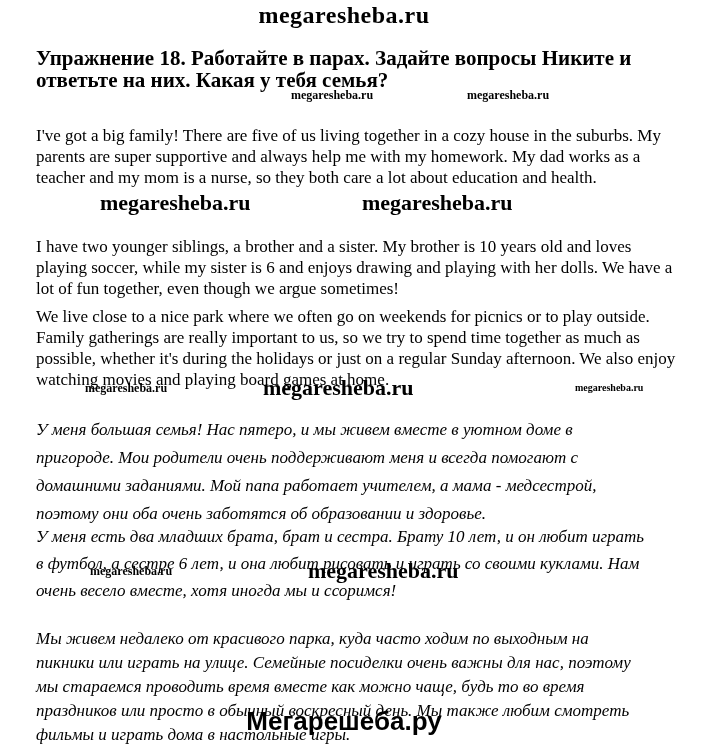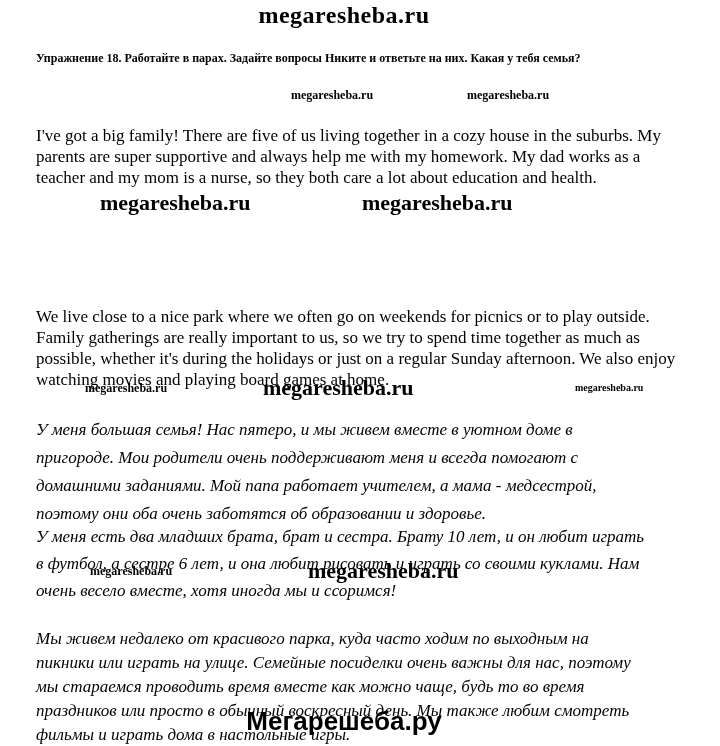--- a/index.html
+++ b/index.html
@@ -25,21 +25,21 @@
     font-weight: bold;
     font-size: 24px;
     letter-spacing: 0.5px;
   }
   .heading {
     position: absolute;
     top: 47px;
     left: 36px;
     width: 650px;
     font-weight: bold;
-    font-size: 12px;
+    font-size: 21px;
     line-height: 22px;
   }
   .para {
     position: absolute;
     left: 36px;
     width: 650px;
     font-size: 17px;
     line-height: 21px;
   }
   .para-en1 { top: 108px; }
@@ -90,20 +90,21 @@
   <div class="heading">Упражнение 18. Работайте в парах. Задайте вопросы Никите и ответьте на них. Какая у тебя семья?</div>
 
   <span class="wm wm-small wm-s1">megaresheba.ru</span>
   <span class="wm wm-small wm-s2">megaresheba.ru</span>
 
   <p class="para para-en1">I've got a big family! There are five of us living together in a cozy house in the suburbs. My parents are super supportive and always help me with my homework. My dad works as a teacher and my mom is a nurse, so they both care a lot about education and health.</p>
 
   <span class="wm wm-big wm-b1">megaresheba.ru</span>
   <span class="wm wm-big wm-b2">megaresheba.ru</span>
 
+  <p class="para para-en2">I have two younger siblings, a brother and a sister. My brother is 10 years old and loves playing soccer, while my sister is 6 and enjoys drawing and playing with her dolls. We have a lot of fun together, even though we argue sometimes!</p>
 
   <p class="para para-en3">We live close to a nice park where we often go on weekends for picnics or to play outside. Family gatherings are really important to us, so we try to spend time together as much as possible, whether it's during the holidays or just on a regular Sunday afternoon. We also enjoy watching movies and playing board games at home.</p>
 
   <span class="wm wm-small wm-s3">megaresheba.ru</span>
   <span class="wm wm-big wm-b3">megaresheba.ru</span>
   <span class="wm wm-tiny wm-t1">megaresheba.ru</span>
 
   <p class="para para-ru para-ru1">У меня большая семья! Нас пятеро, и мы живем вместе в уютном доме в пригороде. Мои родители очень поддерживают меня и всегда помогают с домашними заданиями. Мой папа работает учителем, а мама - медсестрой, поэтому они оба очень заботятся об образовании и здоровье.</p>
 
   <p class="para para-ru para-ru2">У меня есть два младших брата, брат и сестра. Брату 10 лет, и он любит играть в футбол, а сестре 6 лет, и она любит рисовать и играть со своими куклами. Нам очень весело вместе, хотя иногда мы и ссоримся!</p>

